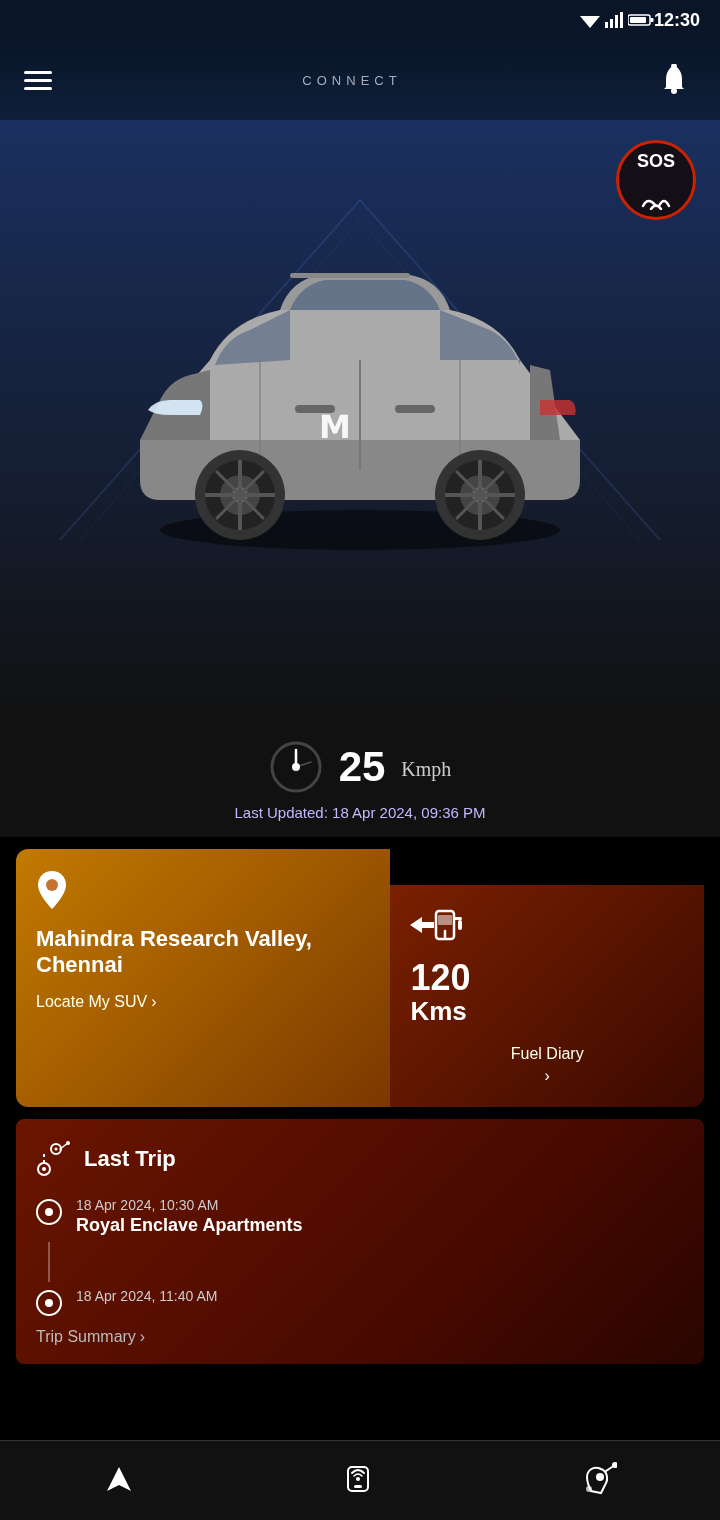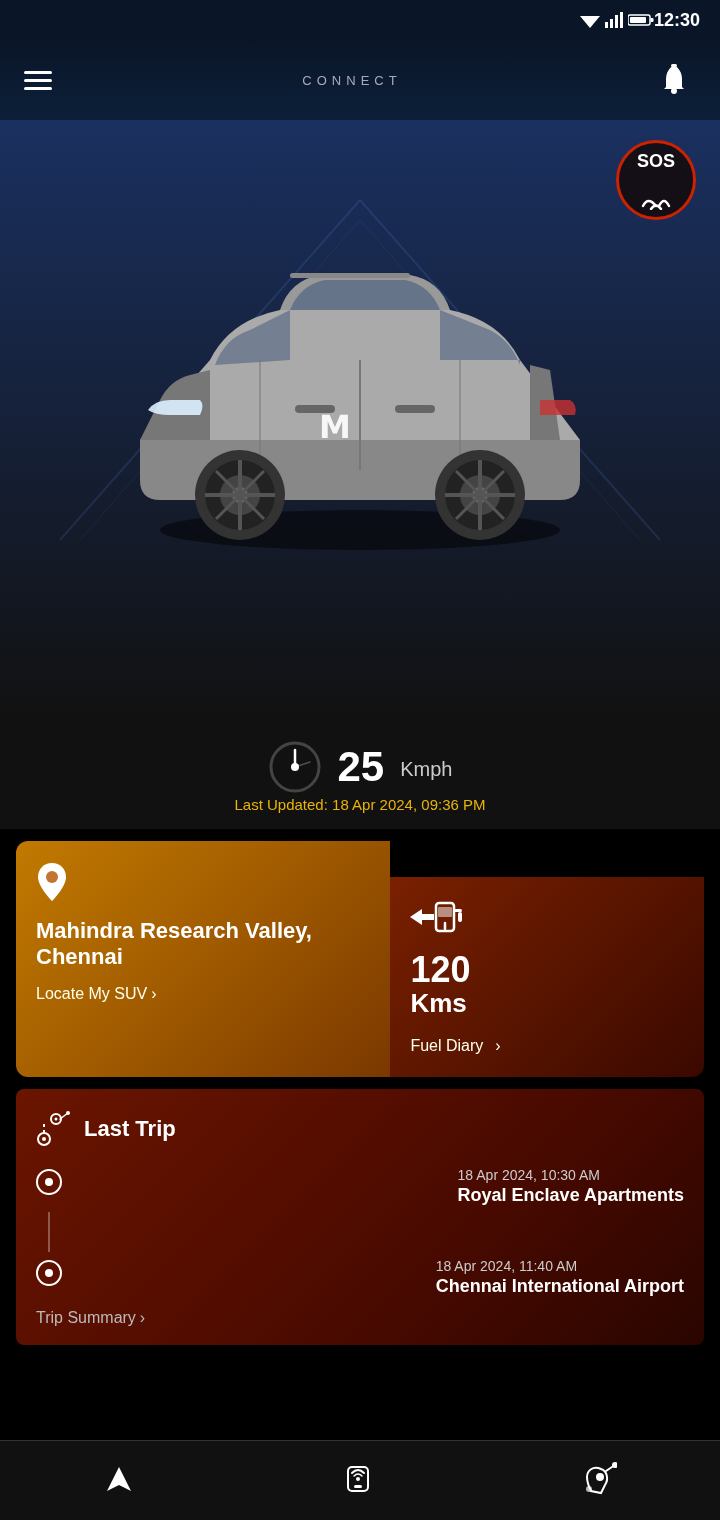--- a/index.html
+++ b/index.html
@@ -129,44 +129,45 @@
       height: 100%;
     }
 
     
     .speed-section {
       background: #111;
       display: flex;
       flex-direction: column;
       align-items: center;
       padding: 20px 0 16px;
-      gap: 2px;
+      gap: 10px;
     }
     .speed-row {
       display: flex;
       align-items: center;
       gap: 16px;
     }
     .speed-gauge {
       width: 54px;
       height: 54px;
     }
     .speed-value {
       font-size: 42px;
       font-weight: bold;
       color: #fff;
     }
     .speed-unit {
       font-size: 20px;
       color: #ccc;
       margin-top: 4px;
+      font-family: Liberation Serif, serif;
     }
     .last-updated {
       font-size: 15px;
-      color: #eab308;
+      color: #c4b5fd;
     }
 
     
     .info-cards {
       display: flex;
       gap: 0;
       margin: 12px 16px;
       border-radius: 12px;
       overflow: hidden;
       justify-content: center;
@@ -212,22 +213,23 @@
       font-size: 26px;
       font-weight: 900;
       color: #fff;
     }
     .fuel-diary-link {
       font-size: 16px;
       color: #ffe;
       margin-top: 18px;
       display: flex;
       align-items: center;
-      gap: 12px;
+      gap: 4px;
       cursor: pointer;
+      flex-direction: column;
     }
 
     
     .last-trip-card {
       margin: 4px 16px 16px;
       background: linear-gradient(135deg, #6a1500 0%, #4a0a00 60%, #2a0500 100%);
       border-radius: 8px;
       padding: 22px 20px 18px;
     }
     .trip-header {
@@ -239,21 +241,20 @@
     .trip-header-label {
       font-size: 22px;
       font-weight: bold;
       color: #fff;
     }
     .trip-entry {
       display: flex;
       align-items: flex-start;
       gap: 14px;
       margin-bottom: 6px;
-      justify-content: space-between;
     }
     .trip-dot {
       width: 26px;
       height: 26px;
       border: 2px solid #fff;
       border-radius: 50%;
       display: flex;
       align-items: center;
       justify-content: center;
       margin-top: 2px;
@@ -553,21 +554,20 @@
   <div class="trip-connector"></div>
 
   <div class="trip-entry">
     <div>
       <div class="trip-dot">
         <div class="trip-dot-inner"></div>
       </div>
     </div>
     <div>
       <div class="trip-info-time">18 Apr 2024, 11:40 AM</div>
-      <div class="trip-info-place">Chennai International Airport</div>
     </div>
   </div>
 
   <div class="trip-summary-link">
     <span>Trip Summary</span>
     <span>›</span>
   </div>
 </div>
 
 <div class="bottom-spacer"></div>

